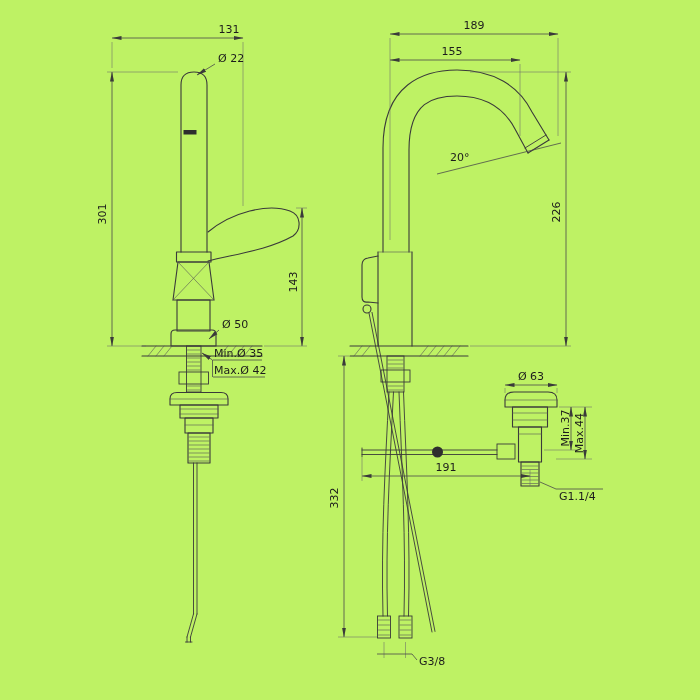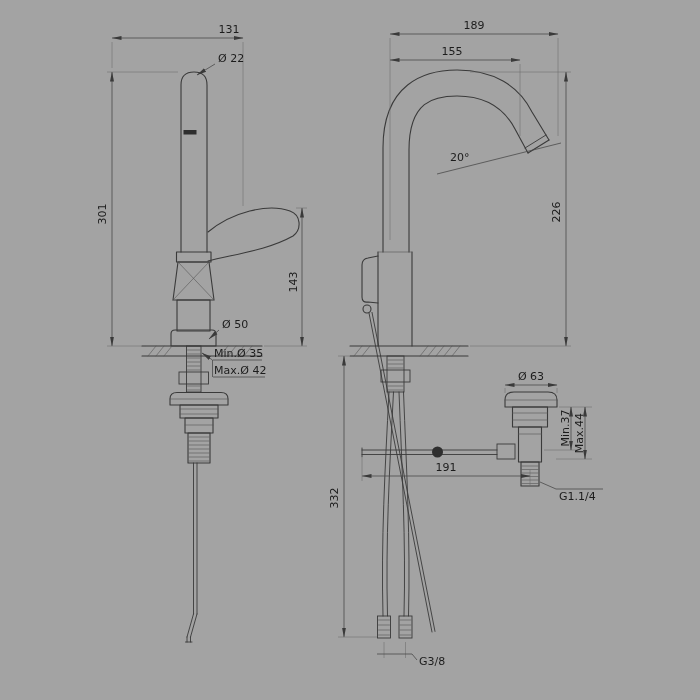--- a/index.html
+++ b/index.html
@@ -1,16 +1,16 @@
 <!DOCTYPE html>
 <html><head>
 <meta charset="utf-8">
 <style>
   html,body{margin:0;padding:0;background:#ffffff;}
-  .stage{width:700px;height:700px;position:relative;background:#a3a3a3;overflow:hidden;}
+  .stage{width:700px;height:700px;position:relative;background:#bef264;overflow:hidden;}
   svg{display:block;}
   .obj{fill:none;stroke:#3a3a3a;stroke-width:1.1;stroke-linejoin:round;stroke-linecap:round;}
   .med{fill:none;stroke:#3a3a3a;stroke-width:.9;stroke-linecap:round;}
   .thin{fill:none;stroke:#555555;stroke-width:.6;stroke-linecap:round;}
   .dim{fill:none;stroke:#4a4a4a;stroke-width:.8;}
   .ext{fill:none;stroke:#6a6a6a;stroke-width:.55;}
   .fil{fill:#2e2e2e;stroke:none;}
   text{font-family:"DejaVu Sans","Liberation Sans",sans-serif;font-size:11px;fill:#1c1c1c;}
 </style>
 </head>

